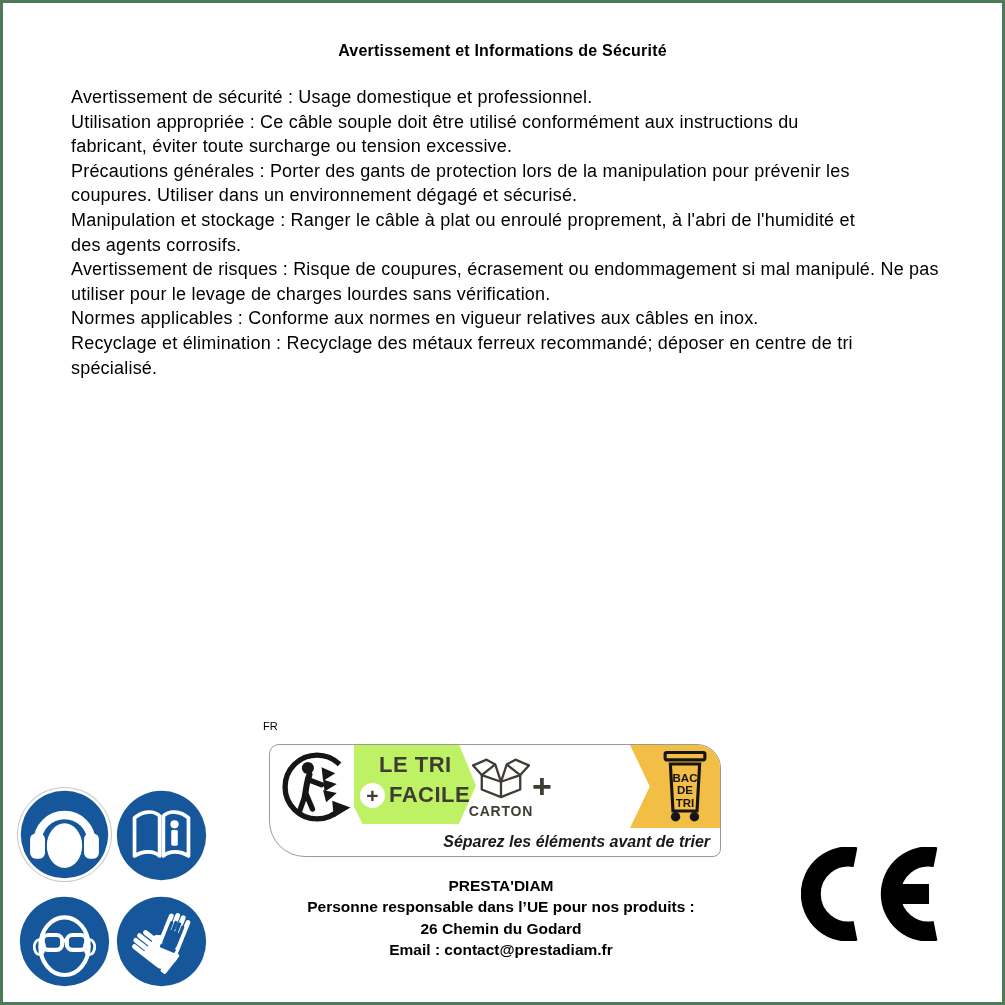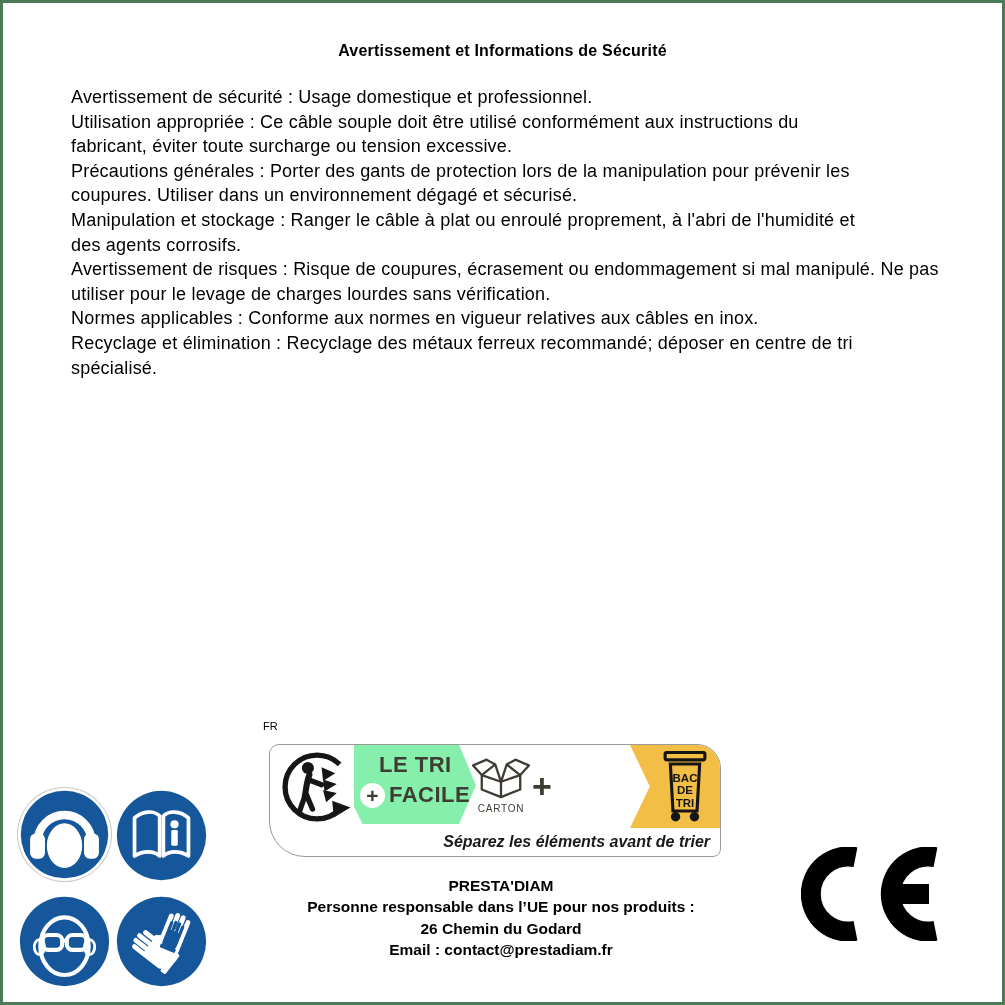--- a/index.html
+++ b/index.html
@@ -25,33 +25,33 @@
 
   
   .fr-label{position:absolute; left:260px; top:717px; font-size:11px; font-weight:normal;}
   .banner{
     position:absolute; left:266px; top:741px; width:452px; height:113px;
     background:#fff; border:1px solid #9a9a9a; box-sizing:border-box;
     border-radius:10px 24px 8px 36px; overflow:hidden;
   }
   .blob{
     position:absolute; left:84px; top:-1px; width:122px; height:80px;
-    background:#86efac;
+    background:#bef264;
     clip-path:polygon(0 0, 86% 0, 100% 52%, 86% 100%, 7% 100%, 0 78%);
   }
   .blob .l1{position:absolute; left:25px; top:8px; font-size:22px; font-weight:800; color:#3F3C33; letter-spacing:.5px;}
   .blob .row2{position:absolute; left:6px; top:38px; display:flex; align-items:center;}
   .plus-circle{
     width:25px; height:25px; border-radius:50%; background:#fff; color:#3F3C33;
     font-size:21px; font-weight:800; line-height:25px; text-align:center; margin-right:4px;
   }
   .blob .l2{font-size:22px; font-weight:700; color:#3F3C33; letter-spacing:.5px;}
   .material{position:absolute; top:6px; width:70px; text-align:center;}
   .material svg{display:block; margin:0 auto;}
-  .material .mlabel{margin-top:2px; font-size:10px; font-weight:normal; color:#3F3C33; letter-spacing:.8px;}
+  .material .mlabel{margin-top:2px; font-size:14px; font-weight:bold; color:#3F3C33; letter-spacing:.8px;}
   .mat-carton{left:196px;}
   .mat-plast{left:288px;}
   .joiner{position:absolute; left:262px; top:22px; font-size:34px; font-weight:800; color:#3F3C33;}
   .right-yellow{
     position:absolute; right:0; top:0; width:90px; height:83px; background:#F2BE45;
     clip-path:polygon(0 0, 100% 0, 100% 100%, 0 100%, 22% 50%);
   }
   .bin{position:absolute; right:12px; top:4px;}
   .tagline{
     position:absolute; right:10px; bottom:5px; font-size:16px; font-style:italic;

